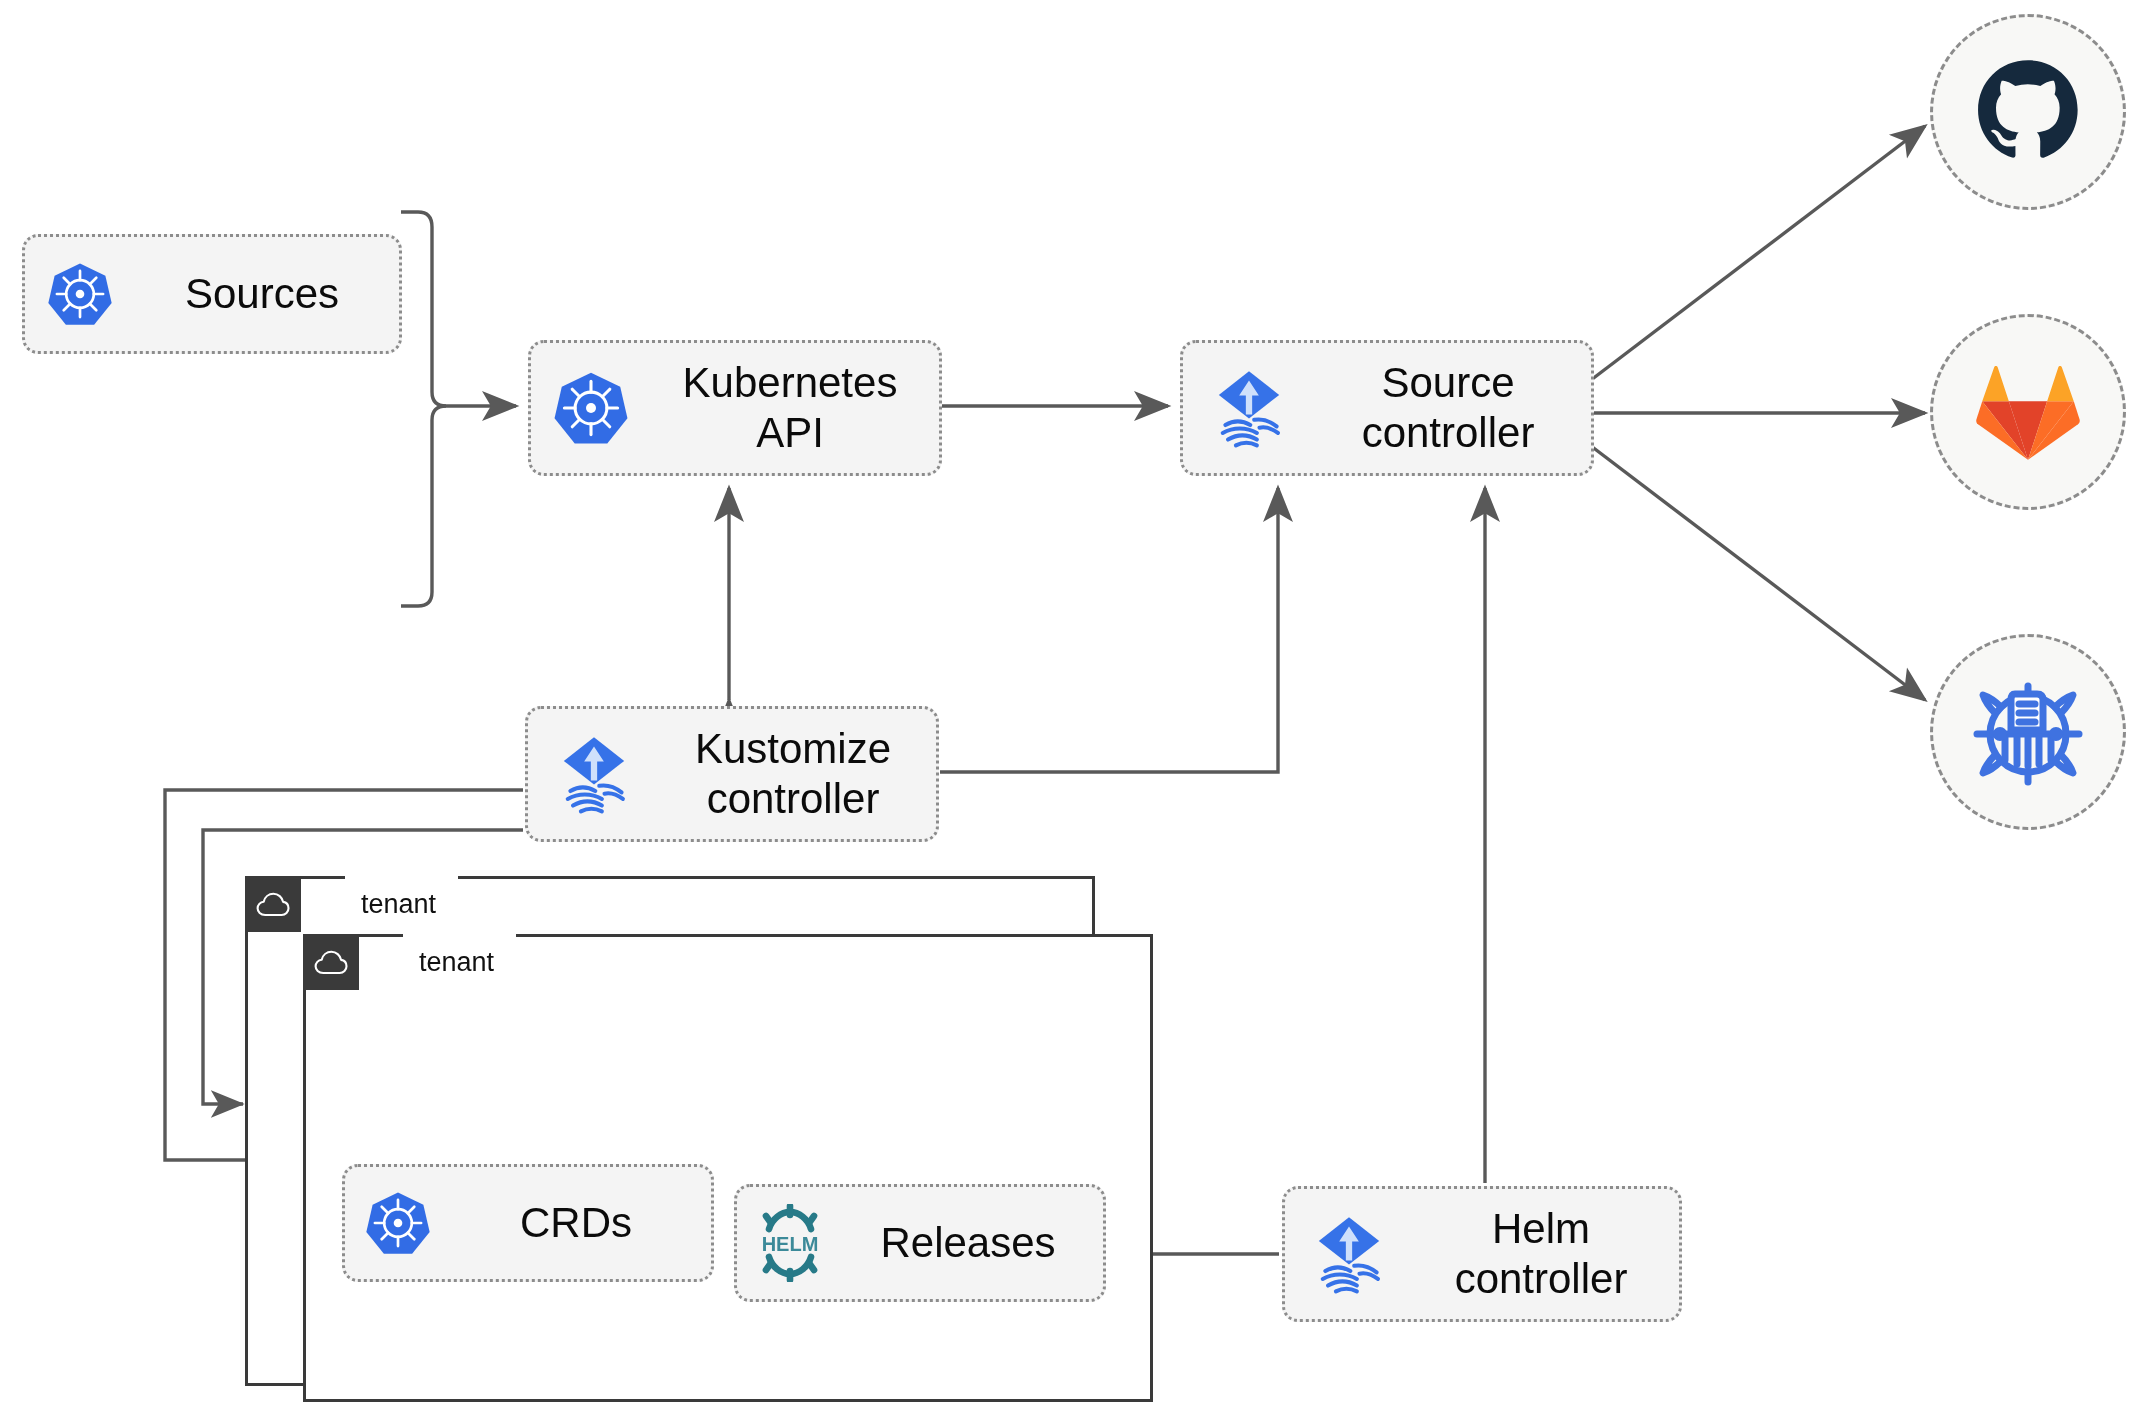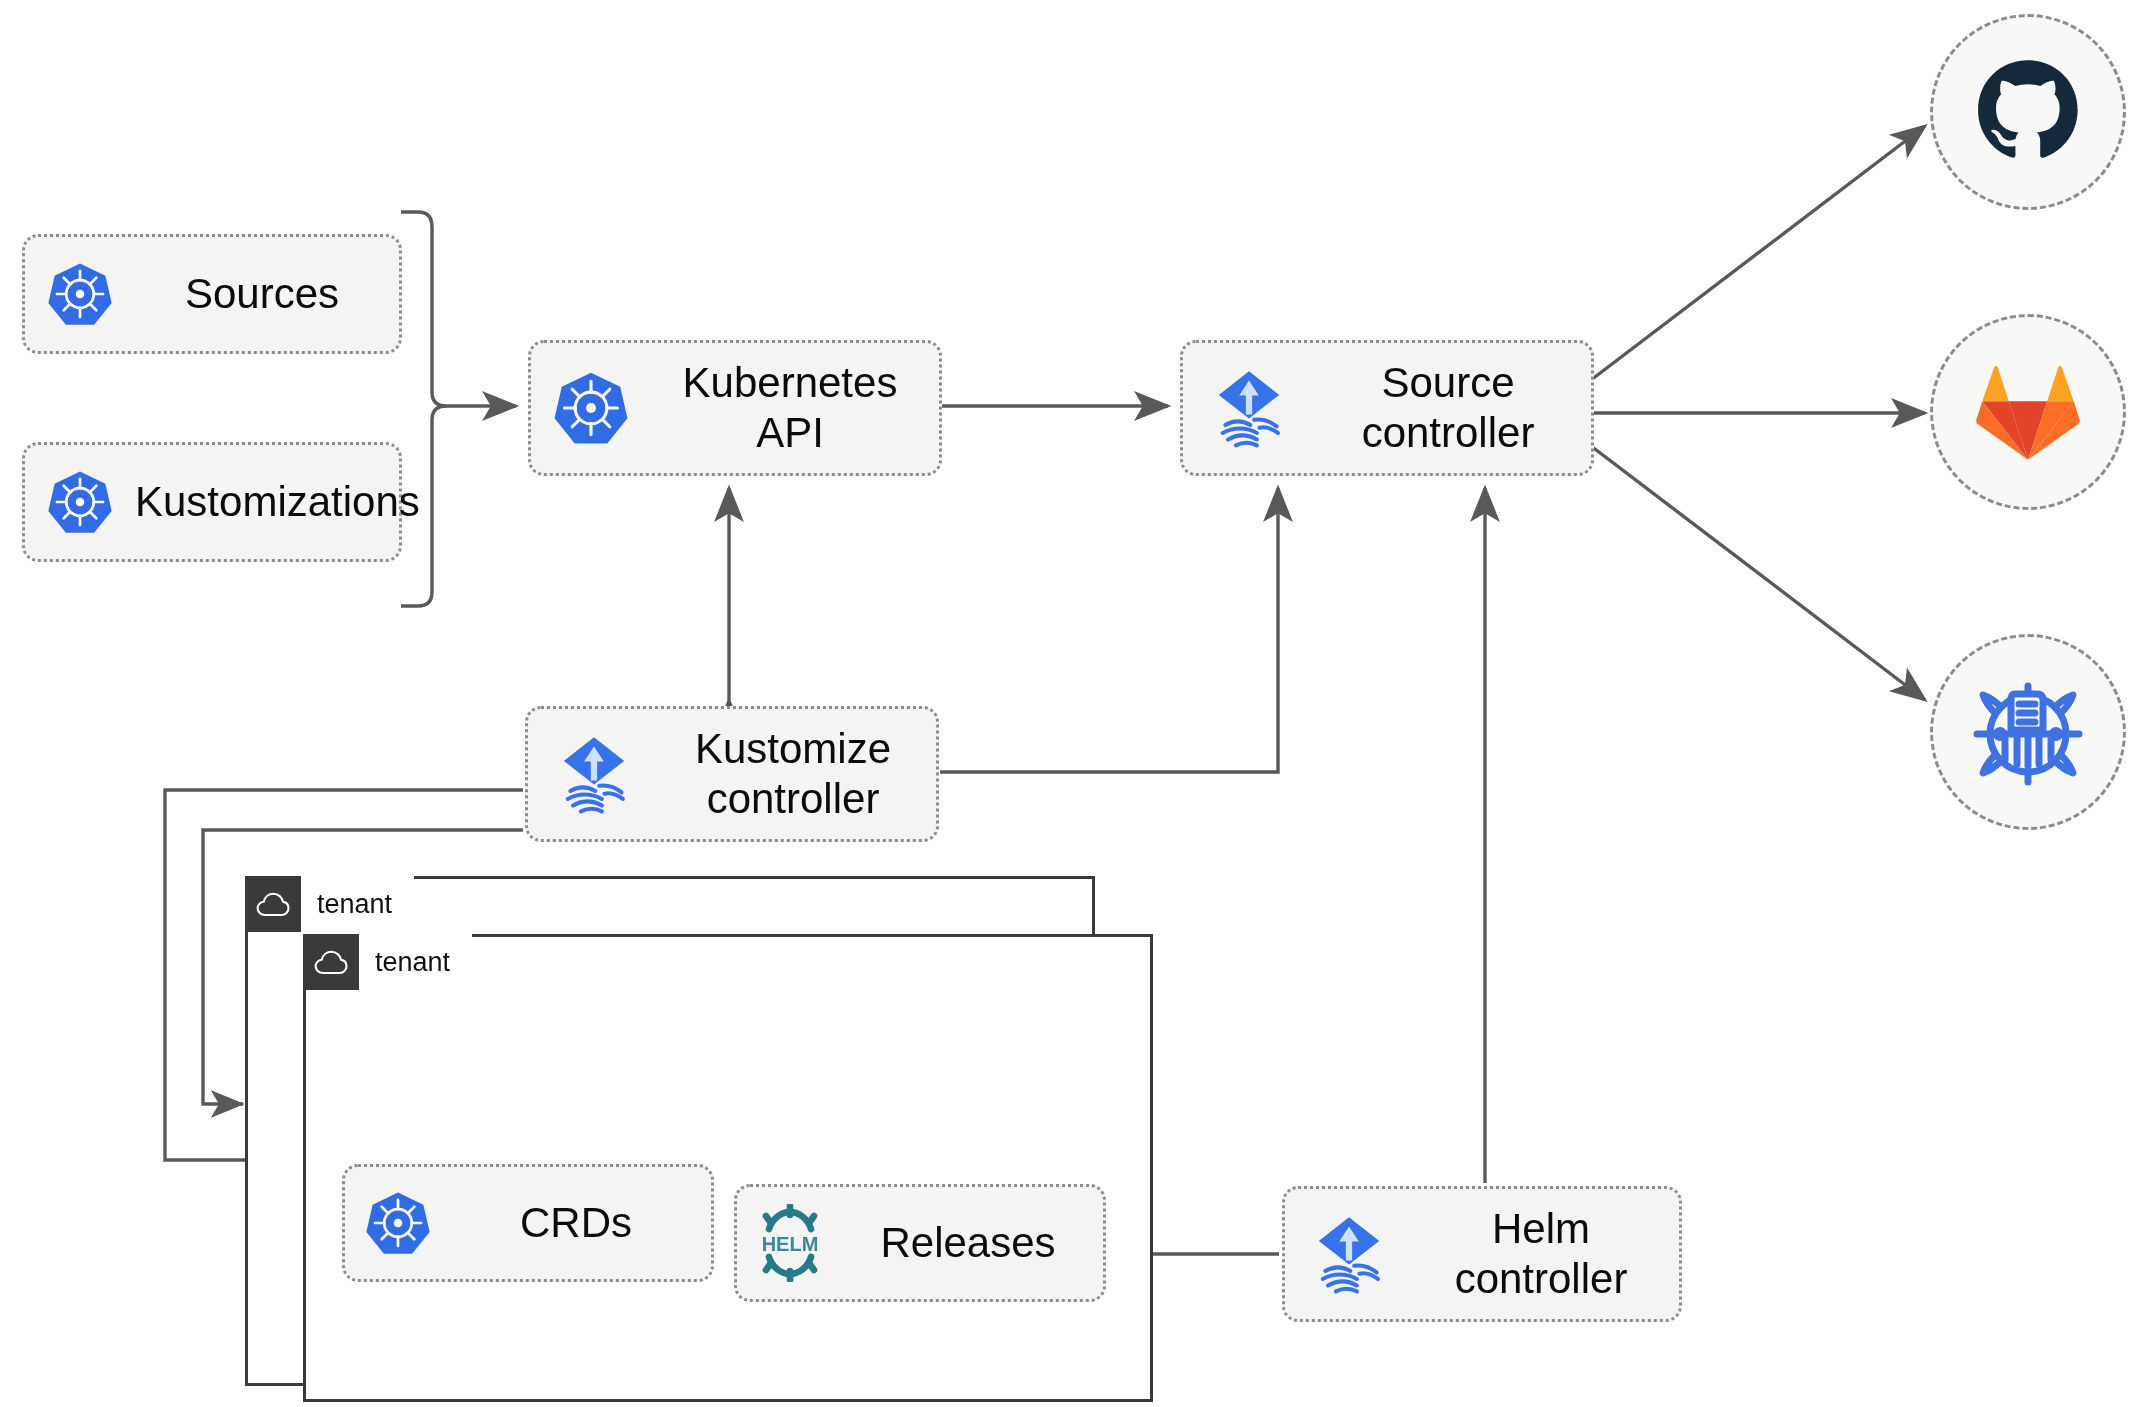--- a/index.html
+++ b/index.html
@@ -60,20 +60,21 @@
     display: flex; align-items: center; justify-content: center;
   }
   .tenant .tname {
     background: #ffffff;
     height: 56px;
     display: flex; align-items: center;
     padding: 0 22px 0 16px;
     font-size: 27px;
     color: #111;
     white-space: nowrap;
+    margin-left: 44px;
   }
 
   
   .circ {
     position: absolute;
     border-radius: 50%;
     background: #f8f8f6;
     border: 3px dashed #8c8c8c;
     display: flex; align-items: center; justify-content: center;
     z-index: 3;
@@ -162,40 +163,20 @@
             <path d="M41.5,41.5 L47.8,47.8"></path>
           <path d="M41.5,22.5 L47.8,16.2"></path>
             <path d="M22.5,41.5 L16.2,47.8"></path>
         </g>
         <circle cx="32" cy="32" r="4.2" fill="#ffffff"></circle>
       </svg>
     </div>
     <div class="lbl">Sources</div>
   </div>
 
-  <div class="card" style="left:22px; top:442px; width:380px; height:120px;">
-    <div class="ic" style="width:110px;">
-      <svg width="66" height="66" viewBox="0 0 64 64" aria-hidden="true">
-        <path d="M32,2.4 L56.6,14.2 L62.7,40.7 L45.7,61.9 L18.3,61.9 L1.3,40.7 L7.4,14.2 Z" fill="#326ce5"></path>
-        <g fill="none" stroke="#ffffff" stroke-width="2.6" stroke-linecap="round">
-          <circle cx="32" cy="32" r="13.4"></circle>
-          <path d="M32,18.6 L32,9.6"></path>
-            <path d="M32,45.4 L32,54.4"></path>
-          <path d="M18.6,32 L9.6,32"></path>
-            <path d="M45.4,32 L54.4,32"></path>
-          <path d="M22.5,22.5 L16.2,16.2"></path>
-            <path d="M41.5,41.5 L47.8,47.8"></path>
-          <path d="M41.5,22.5 L47.8,16.2"></path>
-            <path d="M22.5,41.5 L16.2,47.8"></path>
-        </g>
-        <circle cx="32" cy="32" r="4.2" fill="#ffffff"></circle>
-      </svg>
-    </div>
-    <div class="lbl">Kustomizations</div>
-  </div>
 
   <div class="card" style="left:528px; top:340px; width:414px; height:136px;">
     <div class="ic" style="width:120px;">
       <svg width="76" height="76" viewBox="0 0 64 64" aria-hidden="true">
         <path d="M32,2.4 L56.6,14.2 L62.7,40.7 L45.7,61.9 L18.3,61.9 L1.3,40.7 L7.4,14.2 Z" fill="#326ce5"></path>
         <g fill="none" stroke="#ffffff" stroke-width="2.6" stroke-linecap="round">
           <circle cx="32" cy="32" r="13.4"></circle>
           <path d="M32,18.6 L32,9.6"></path>
             <path d="M32,45.4 L32,54.4"></path>
           <path d="M18.6,32 L9.6,32"></path>

